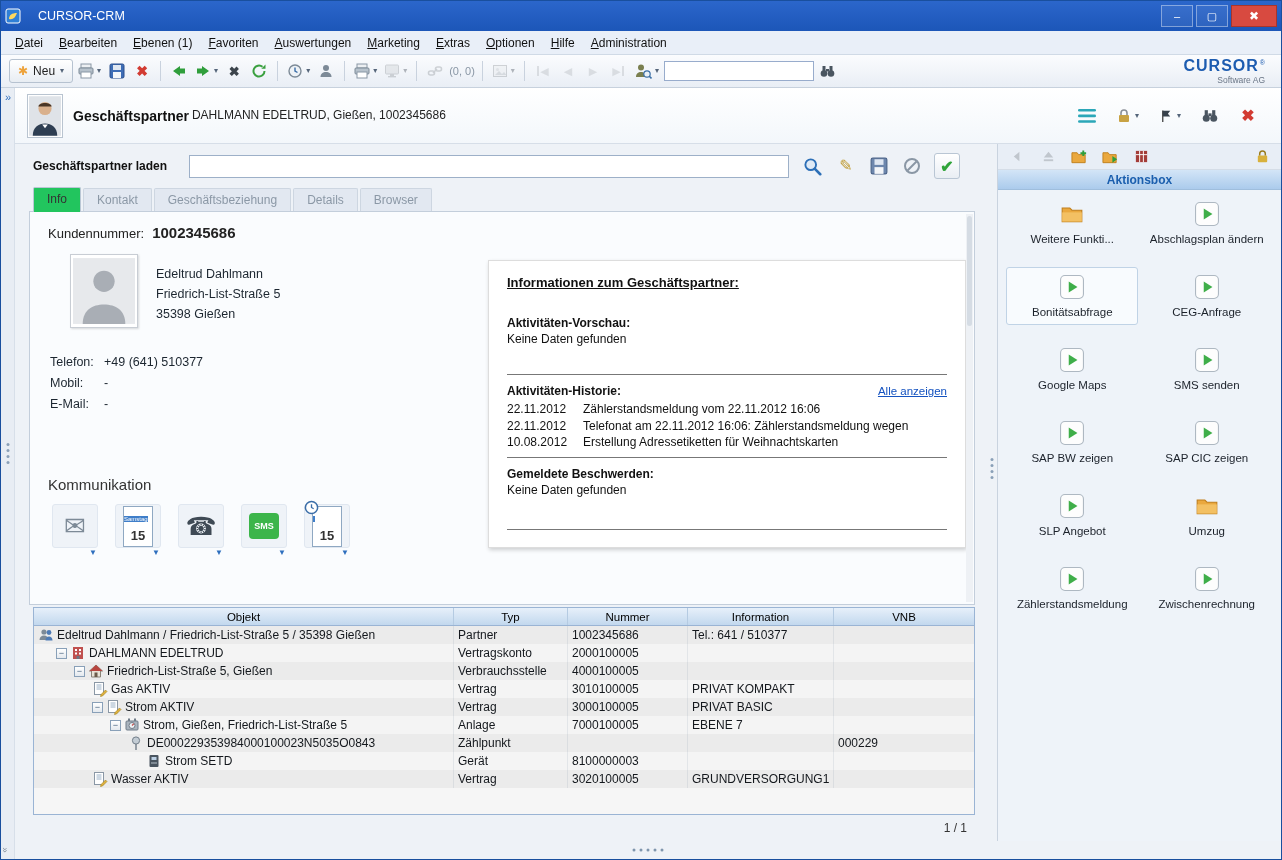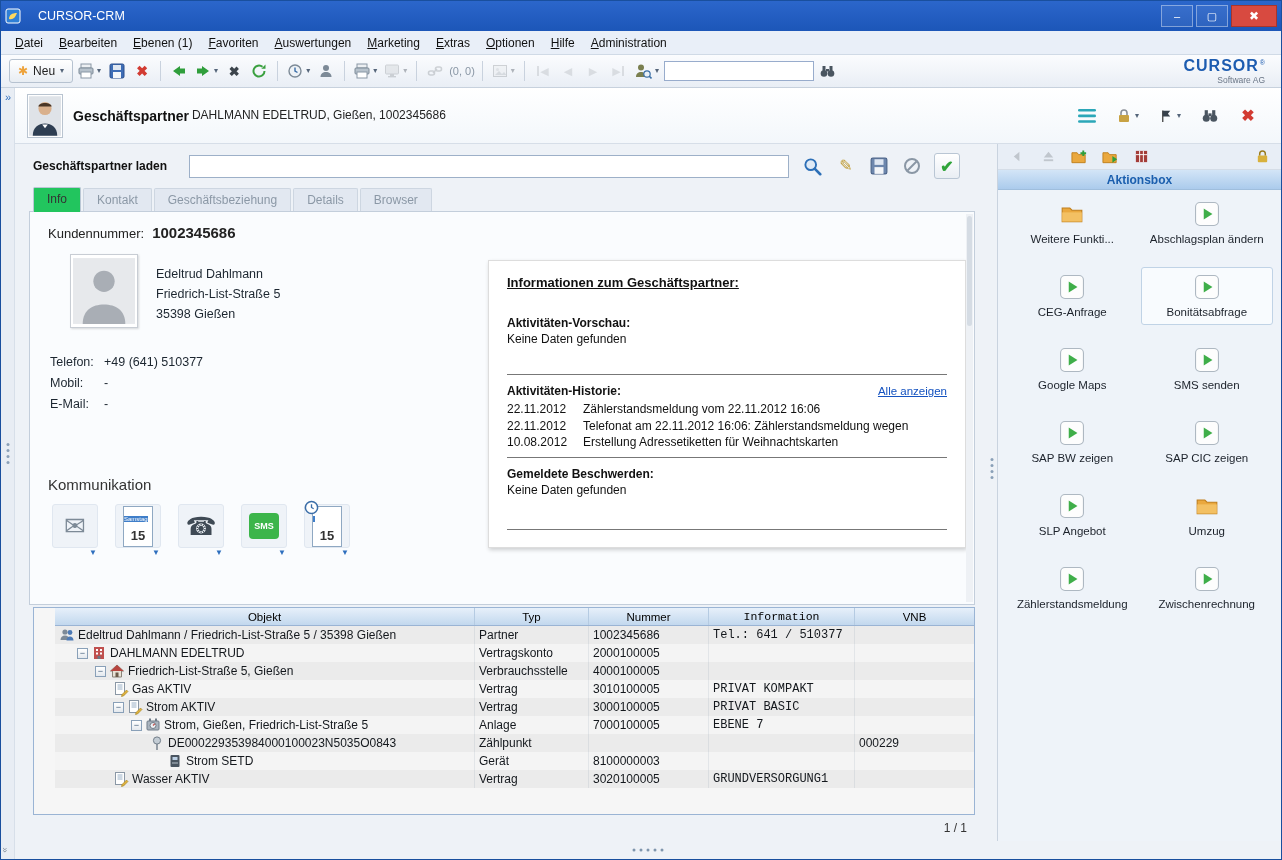--- a/index.html
+++ b/index.html
@@ -104,30 +104,30 @@
   .ib-rule{border-top:1px solid #777;margin:6px 0 9px;}
   .ib-hist-head{display:flex;justify-content:space-between;align-items:baseline;margin-bottom:3px;}
   .ib-link{color:#1553c0;text-decoration:underline;font-size:11.5px;cursor:pointer;}
   .hist-row{display:flex;line-height:16.5px;}
   .hist-date{width:76px;flex:0 0 auto;}
   .ib-empty2{margin-bottom:32px;}
   .vscroll{position:absolute;right:1px;top:2px;bottom:2px;width:7px;background:#eef1f5;}
   .vscroll i{display:block;margin:2px 1px;height:110px;background:#d5dce4;border-radius:3px;}
 
   
-  .table-wrap{margin:2px 12px 0 18px;border:1px solid #9ab4d4;flex:0 0 auto;background:#f6f6f6;padding-left:21px;}
+  .table-wrap{margin:2px 12px 0 18px;border:1px solid #9ab4d4;flex:0 0 auto;background:#f6f6f6;}
   .thead{display:flex;height:18px;background:linear-gradient(#e7f0fa,#c2d8ee);border-bottom:1px solid #9ab4d4;}
   .th{font-size:11.5px;color:#000;display:flex;align-items:center;justify-content:center;border-right:1px solid #b5cbe2;cursor:pointer;}
   .th:last-child{border-right:none;}
   .tr{display:flex;height:18px;cursor:default;}
   .tr:nth-child(odd){background:#ebebeb;}
   .tr:nth-child(even){background:#f4f4f4;}
   .td{font-size:12px;color:#14181d;display:flex;align-items:center;padding-left:4px;border-right:1px solid rgba(120,140,160,.14);overflow:hidden;white-space:nowrap;}
   .td:last-child{border-right:none;}
-  .c0{width:420px;}.c1{width:114px;}.c2{width:120px;}.c3{width:146px;font-family:Liberation Mono, monospace;}.c4{flex:1;}
+  .c0{width:420px;}.c1{width:114px;}.c2{width:120px;}.c3{width:146px;}.c4{flex:1;}
   .tree{gap:3px;}
   .expander{width:11px;height:11px;border:1px solid #89a0b8;background:linear-gradient(#fff,#e4e9ee);font-size:9px;line-height:9px;text-align:center;color:#44607c;flex:0 0 auto;cursor:pointer;}
   .ticon{width:16px;height:16px;flex:0 0 auto;}
   .ticon svg{width:16px;height:16px;display:block;}
   .tfiller{height:26px;}
   .status-row{height:26px;display:flex;align-items:center;justify-content:flex-end;padding-right:20px;font-size:12px;color:#333;flex:0 0 auto;}
 
   
   .v-splitter{width:10px;position:relative;flex:0 0 auto;cursor:col-resize;}
   .vdots2{position:absolute;top:45%;left:50%;transform:translateX(-50%);display:flex;flex-direction:column;gap:3px;}
@@ -817,37 +817,37 @@
               </div>
               <div class="tile">
                 <span class="tile-icon">
                   <svg viewBox="0 0 22 22">
                     <rect x="0.5" y="0.5" width="21" height="21" rx="4" fill="#fdfdfd" stroke="#aeb8c2"></rect>
                     <path d="M8 6l8 5-8 5z" fill="#3fae49"></path>
                   </svg>
                 </span>
                 <span class="label">Abschlagsplan ändern</span>
               </div>
-              <div class="tile">
+              <div class="tile selected">
                 <span class="tile-icon">
                   <svg viewBox="0 0 22 22">
                     <rect x="0.5" y="0.5" width="21" height="21" rx="4" fill="#fdfdfd" stroke="#aeb8c2"></rect>
                     <path d="M8 6l8 5-8 5z" fill="#3fae49"></path>
                   </svg>
                 </span>
-                <span class="label">CEG-Anfrage</span>
-              </div>
-              <div class="tile selected">
+                <span class="label">Bonitätsabfrage</span>
+              </div>
+              <div class="tile">
                 <span class="tile-icon">
                   <svg viewBox="0 0 22 22">
                     <rect x="0.5" y="0.5" width="21" height="21" rx="4" fill="#fdfdfd" stroke="#aeb8c2"></rect>
                     <path d="M8 6l8 5-8 5z" fill="#3fae49"></path>
                   </svg>
                 </span>
-                <span class="label">Bonitätsabfrage</span>
+                <span class="label">CEG-Anfrage</span>
               </div>
               <div class="tile">
                 <span class="tile-icon">
                   <svg viewBox="0 0 22 22">
                     <rect x="0.5" y="0.5" width="21" height="21" rx="4" fill="#fdfdfd" stroke="#aeb8c2"></rect>
                     <path d="M8 6l8 5-8 5z" fill="#3fae49"></path>
                   </svg>
                 </span>
                 <span class="label">Google Maps</span>
               </div>

